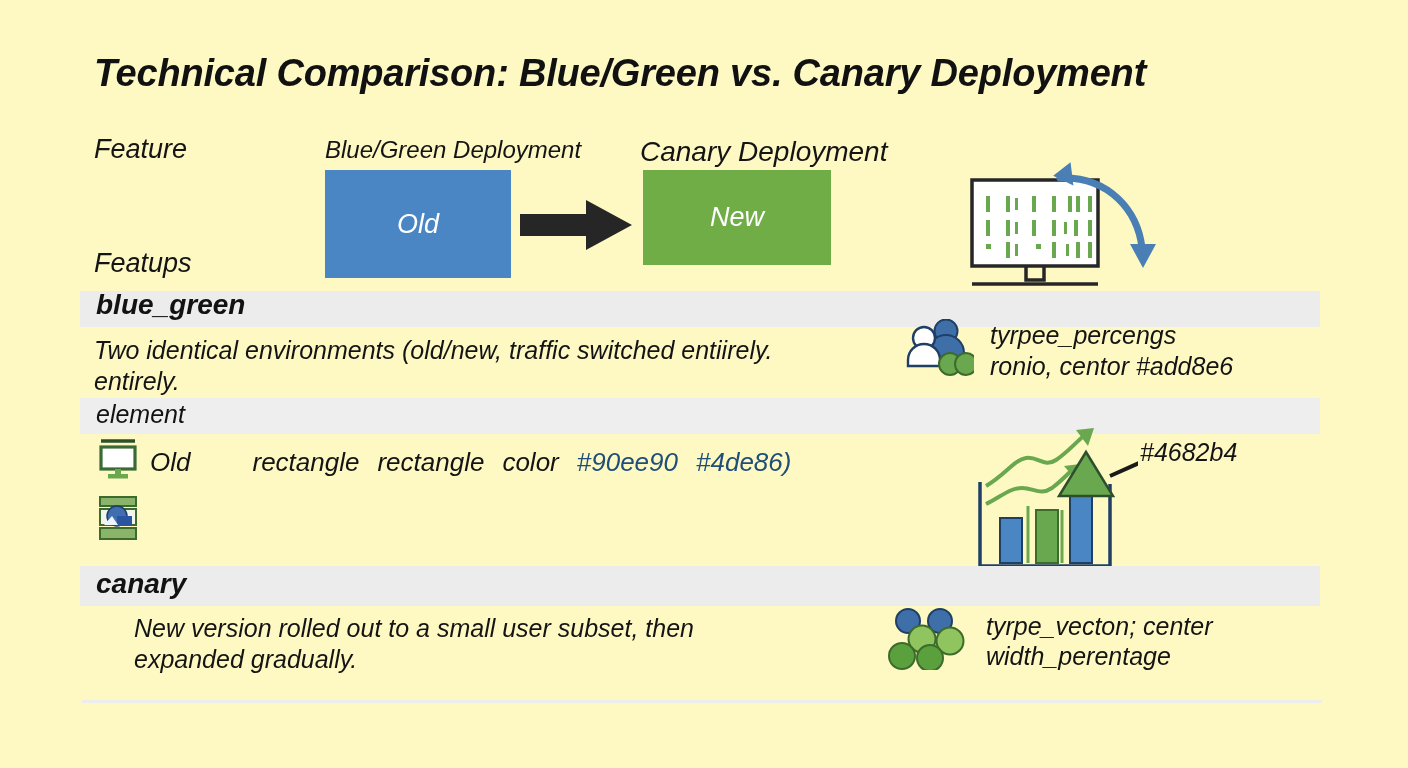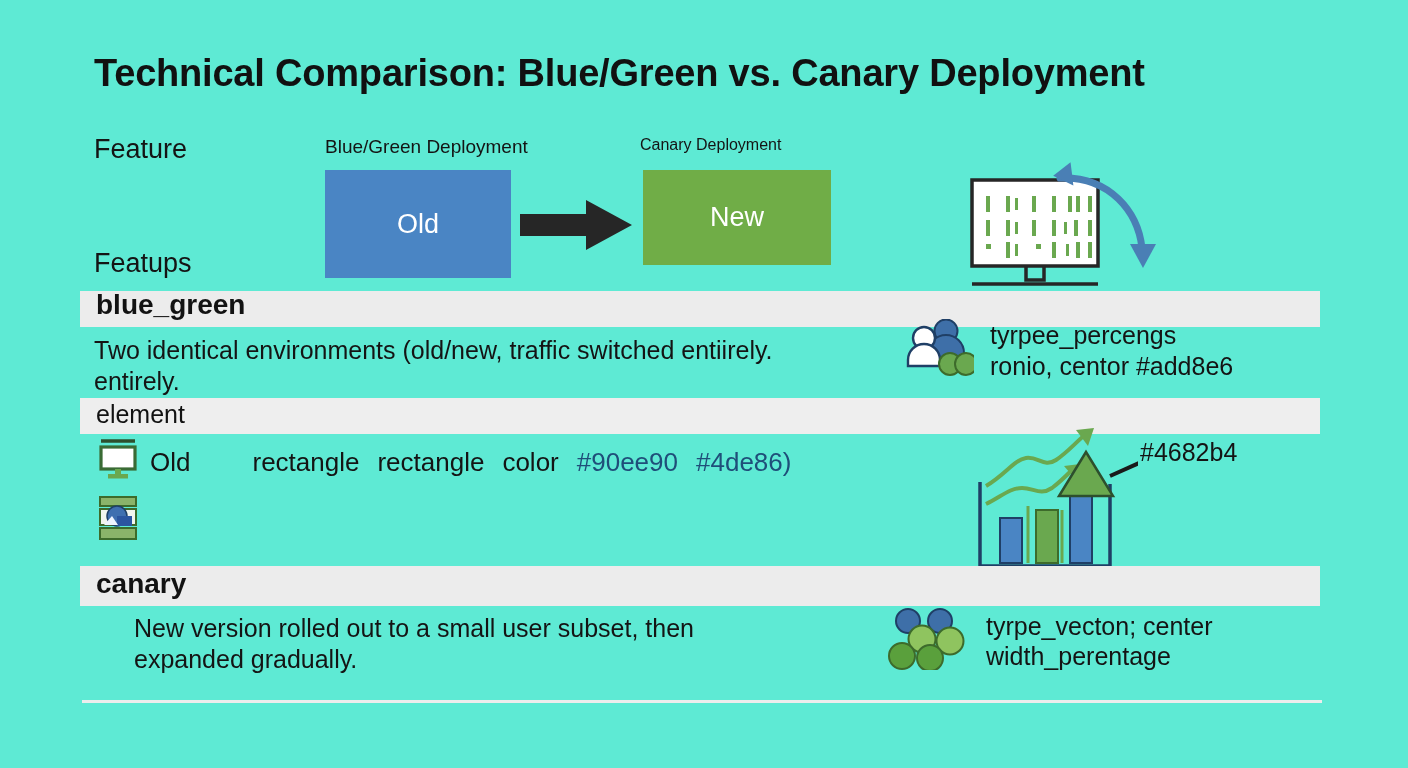--- a/index.html
+++ b/index.html
@@ -11,21 +11,22 @@
     width: 1408px;
     height: 768px;
     position: relative;
     font-family: "Liberation Sans", sans-serif;
     color: #1a1a1a;
     overflow: hidden;
   }
   .page {
     position: absolute;
     inset: 0;
-    background: #5eead4;
+    background: #fef9c3;
+    font-style: italic;
   }
 
   
   .title {
     position: absolute;
     left: 94px;
     top: 52px;
     font-size: 38px;
     font-weight: 700;
     letter-spacing: -0.2px;
@@ -38,29 +39,29 @@
     position: absolute;
     left: 94px;
     top: 134px;
     font-size: 27px;
     color: #141414;
   }
   .col-bg {
     position: absolute;
     left: 325px;
     top: 136px;
-    font-size: 19px;
+    font-size: 24px;
     color: #141414;
     white-space: nowrap;
   }
   .col-canary {
     position: absolute;
     left: 640px;
     top: 136px;
-    font-size: 16px;
+    font-size: 28px;
     color: #141414;
     white-space: nowrap;
   }
   .featups {
     position: absolute;
     left: 94px;
     top: 248px;
     font-size: 27px;
     color: #141414;
   }

